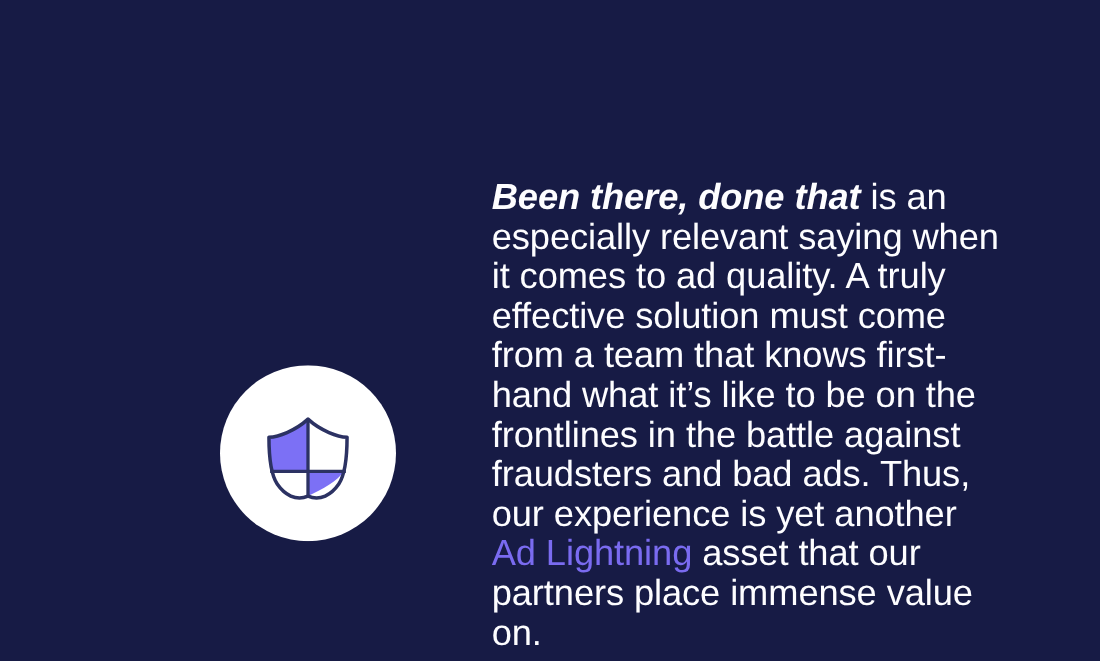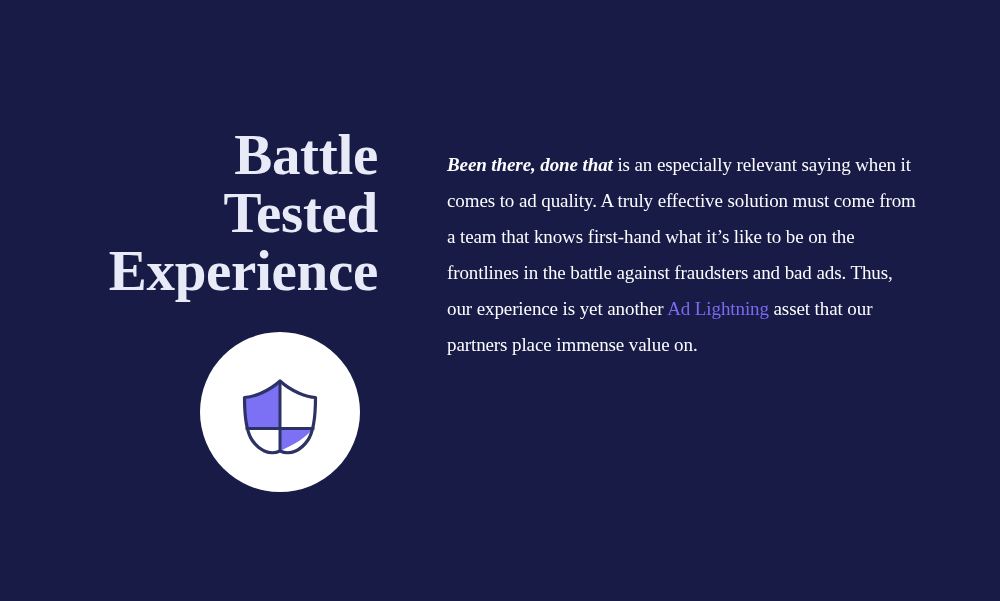--- a/index.html
+++ b/index.html
@@ -61,22 +61,22 @@
 
   
   #body-column {
     position: absolute;
     left: 447px;
     top: 128px;
     width: 470px;
   }
 
   #body-copy {
-    font-family: Liberation Serif, serif;
-    font-size: 19px;
+    font-family: Liberation Sans, sans-serif;
+    font-size: 33px;
     line-height: 36px;
     color: #fdfdff;
     font-weight: 400;
     letter-spacing: -0.1px;
   }
 
   .lead-phrase {
     font-weight: bold;
     font-style: italic;
   }
@@ -85,23 +85,20 @@
     color: #7a6bf0;
   }
 </style>
 </head>
 <body>
 
 <div id="slide">
 
   <div id="left-column">
 
-    <h1 id="headline">Battle
-Tested
-Experience</h1>
 
     <div id="shield-badge">
       <svg viewBox="0 0 160 160" xmlns="http://www.w3.org/2000/svg">
         <circle cx="80" cy="80" r="80" fill="#ffffff"></circle>
         <g>
 
           <path d="M80 49
                    C 68 60, 53 65, 44.5 65.5
                    C 44.5 78, 45.2 88, 47.2 96.5
                    L 80 96.5 Z" fill="#7c70f5"></path>

